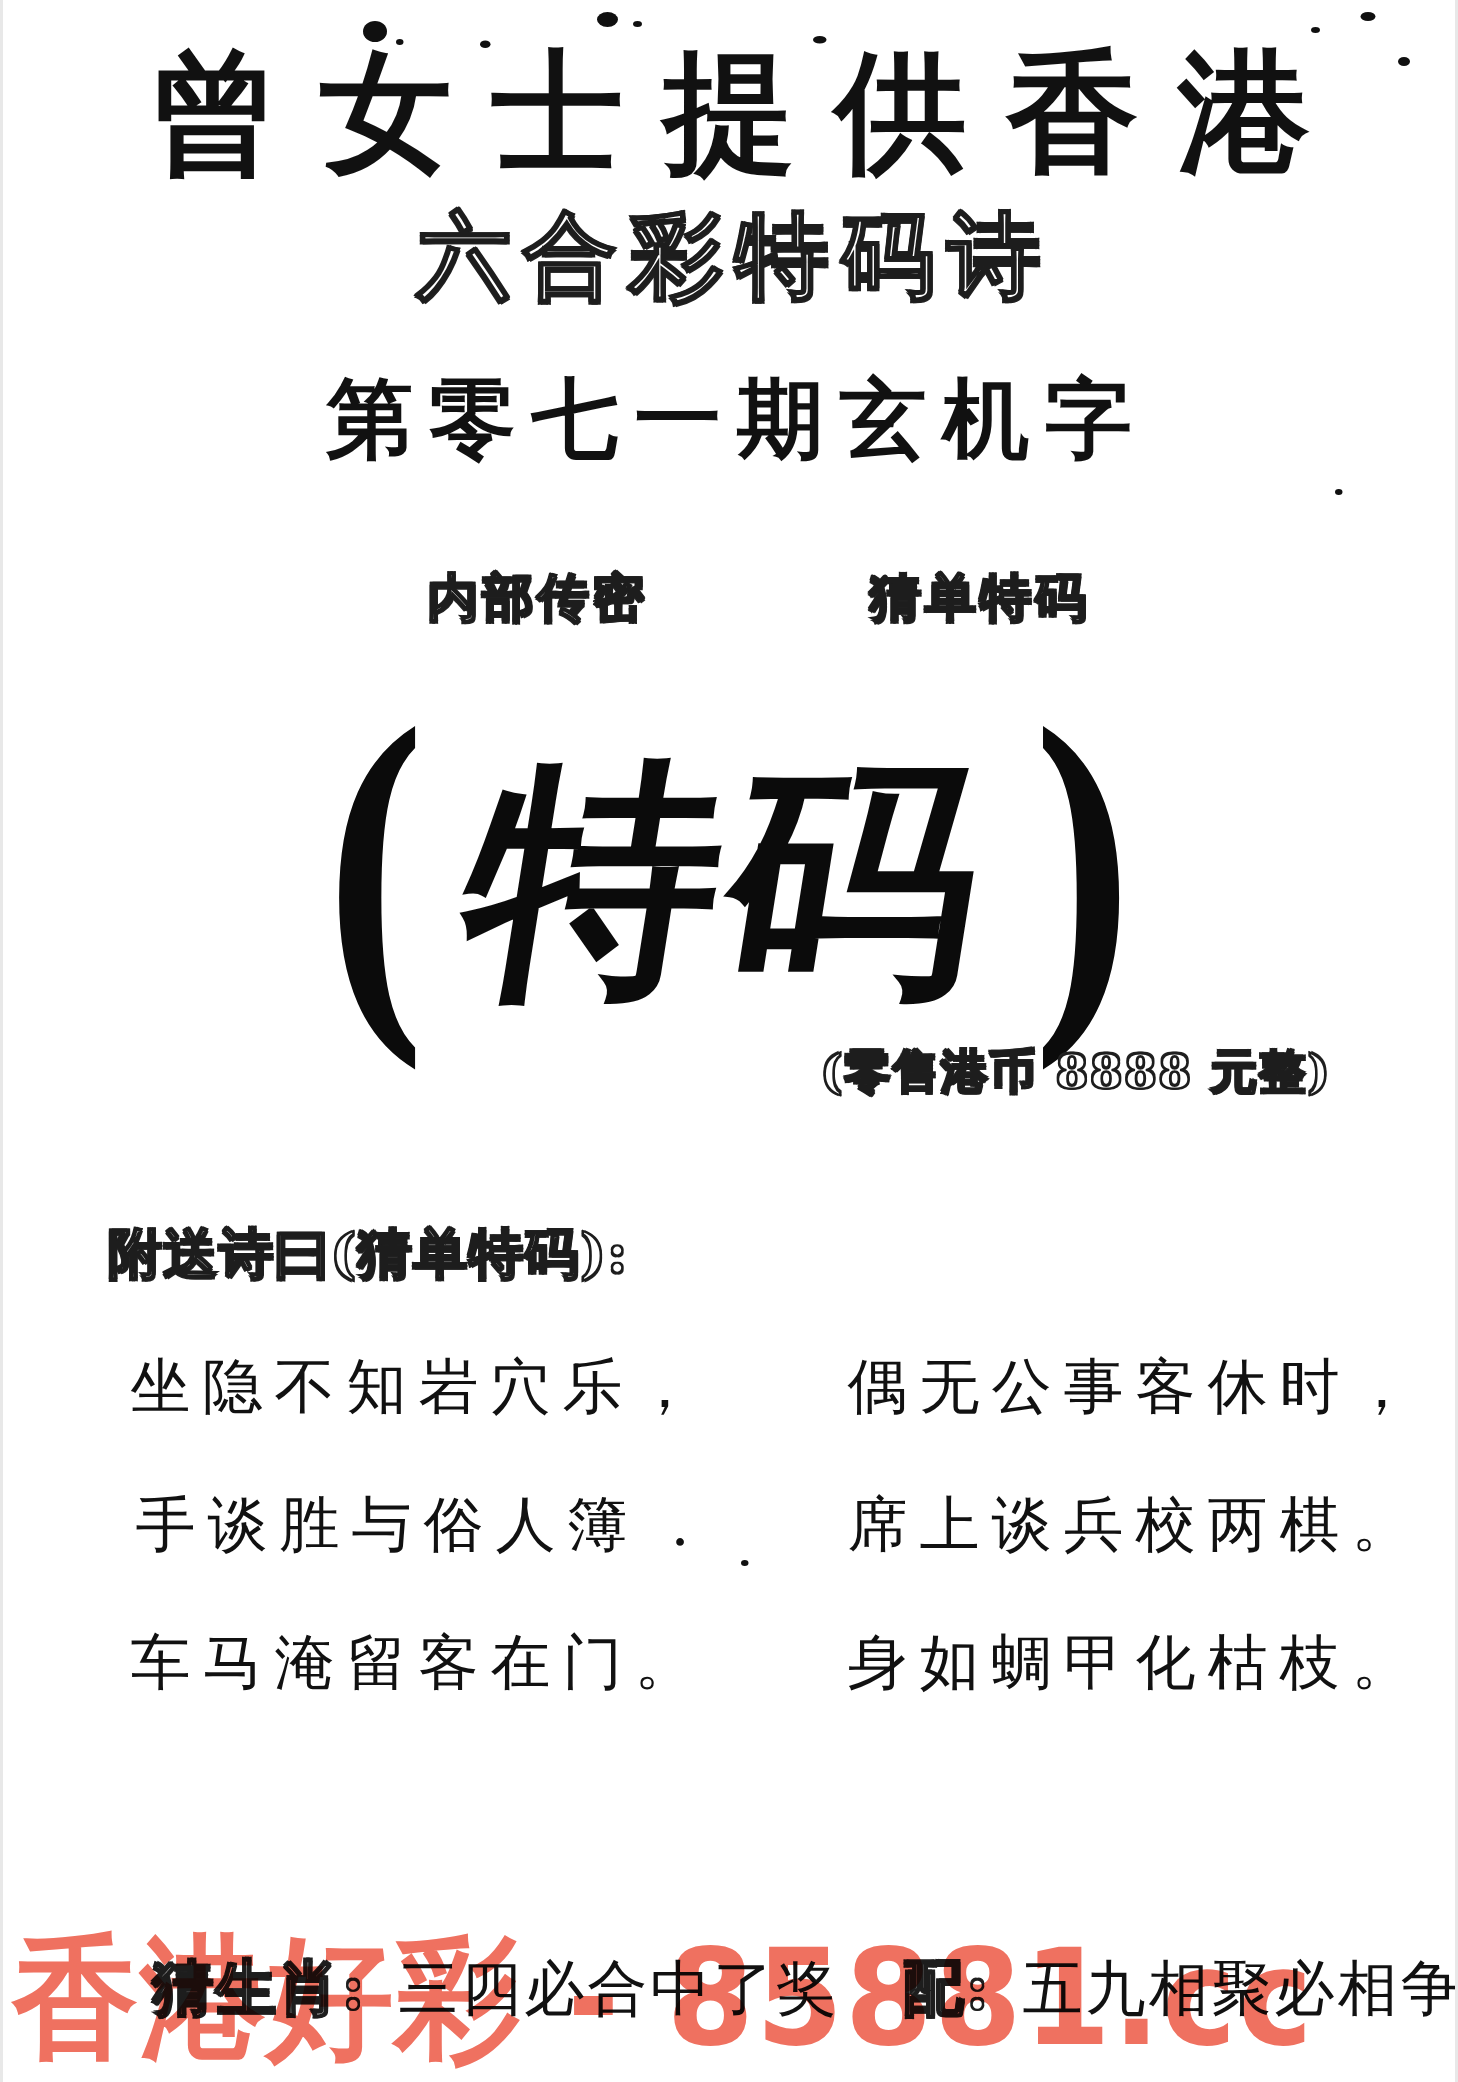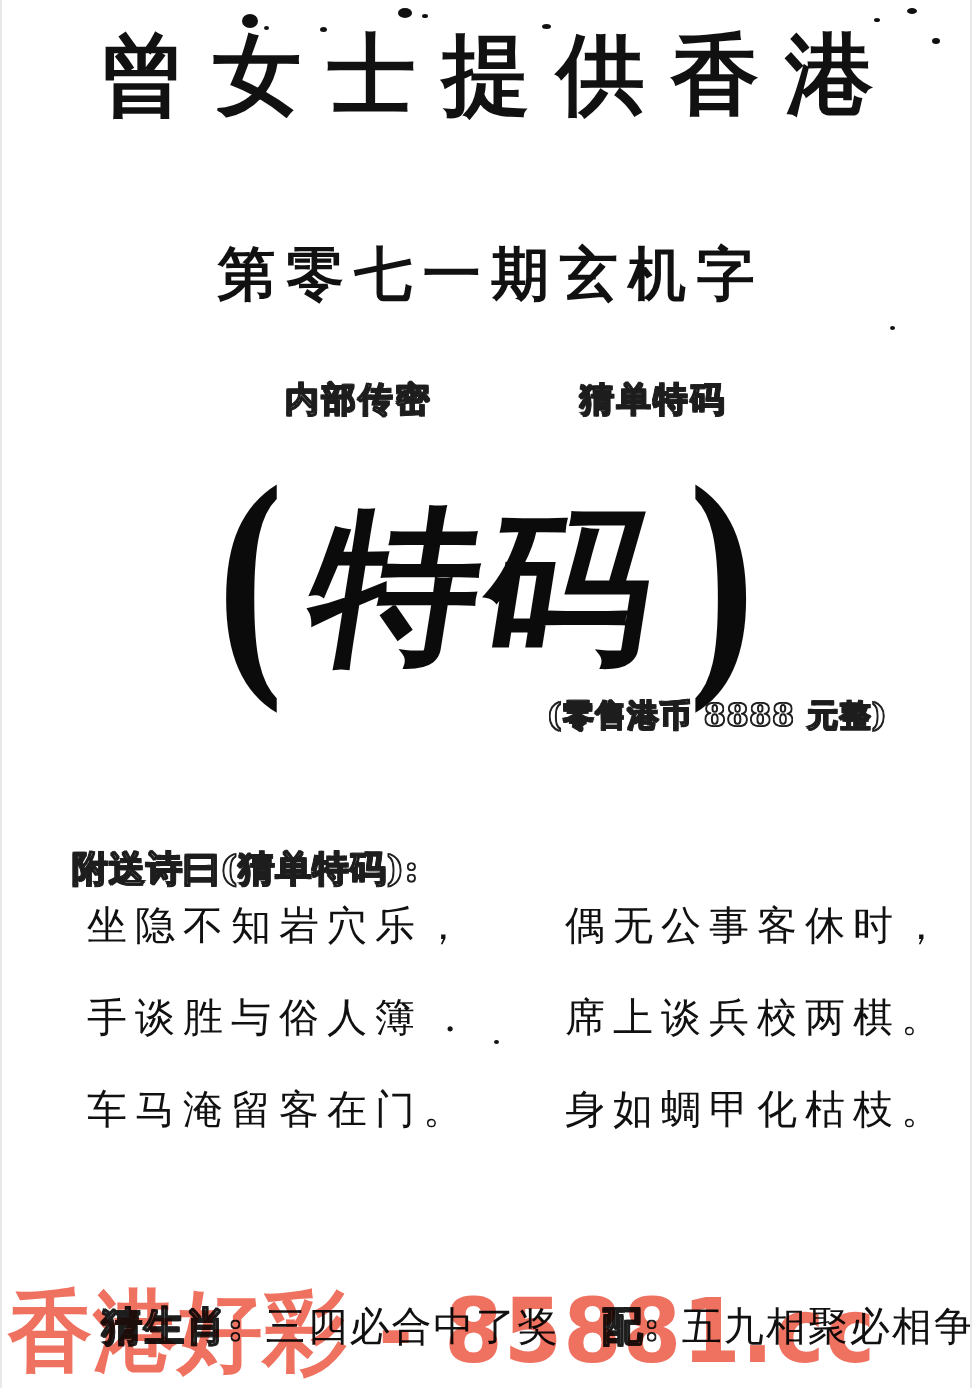--- a/index.html
+++ b/index.html
@@ -27,21 +27,21 @@
     -webkit-text-stroke:1.4px var(--outline_gray,#6b6b6b);
     text-shadow:
       -1px -1px 0 #7a7a7a, 1px -1px 0 #7a7a7a,
       -1px  1px 0 #7a7a7a, 1px  1px 0 #7a7a7a;
     font-weight:bold;
   }
   .centerline{position:absolute;left:0;width:100%;text-align:center;white-space:nowrap;line-height:1;}
 
   .title1{top:30px;font-size:88px;font-weight:bold;letter-spacing:0.30em;text-indent:0.30em;}
   .title2{top:140px;font-size:62px;letter-spacing:0.14em;text-indent:0.14em;}
-  .issue {top:250px;font-size:58px;font-weight:bold;letter-spacing:0.18em;text-indent:0.18em;font-family:Liberation Mono, monospace;}
+  .issue {top:250px;font-size:58px;font-weight:bold;letter-spacing:0.18em;text-indent:0.18em;}
 
   .notice{position:absolute;top:382px;font-size:34px;line-height:1;white-space:nowrap;letter-spacing:0.08em;}
   .notice-left{left:283px;text-align:right;}
   .notice-right{left:578px;}
 
   .code-row{top:444px;font-size:40px;letter-spacing:0.04em;font-family:"DejaVu Sans","Liberation Sans",sans-serif;}
   .code-row .paren{color:#0c0c0c;font-weight:bold;font-family:"DejaVu Serif",serif;font-size:44px;}
 
   .special-row{
     position:absolute;top:486px;left:0;width:100%;
@@ -52,26 +52,26 @@
     font-size:250px;font-weight:bold;color:#0b0b0b;
     transform:scaleX(0.62);line-height:0.8;
   }
   .special-row .big-text{
     font-size:168px;font-weight:bold;color:#0b0b0b;
     transform:skewX(-9deg);margin:0 6px;letter-spacing:0.03em;line-height:1.1;
   }
 
   .price{position:absolute;top:700px;left:545px;font-size:31px;line-height:1;white-space:nowrap;letter-spacing:0.04em;}
 
-  .poem-intro{position:absolute;top:850px;left:42px;font-size:36px;line-height:1;white-space:nowrap;letter-spacing:0.03em;padding-left:28px;}
+  .poem-intro{position:absolute;top:818px;left:42px;font-size:36px;line-height:1;white-space:nowrap;letter-spacing:0.03em;padding-left:28px;}
 
   .poem-col{position:absolute;top:905px;font-size:40px;line-height:1;}
   .poem-col .poem-line{
     display:block;height:92px;white-space:nowrap;
-    letter-spacing:0.20em;color:var(--ink,#111);
+    letter-spacing:0.20em;color:var(--ink,#111);text-align:center;
   }
   .poem-left{left:85px;}
   .poem-right{left:563px;}
 
   .bottom-row{
     position:absolute;top:1306px;left:100px;width:820px;
     font-size:40px;line-height:1;white-space:nowrap;letter-spacing:0.05em;
   }
   .bottom-row .seg{margin-right:6px;}
   .bottom-row .gap{margin-left:22px;}
@@ -99,20 +99,21 @@
   <div class="speck" style="left:396px;top:8px;width:14px;height:10px;"></div>
   <div class="speck" style="left:420px;top:14px;width:6px;height:4px;"></div>
   <div class="speck" style="left:540px;top:24px;width:9px;height:5px;"></div>
   <div class="speck" style="left:905px;top:8px;width:10px;height:6px;"></div>
   <div class="speck" style="left:930px;top:38px;width:8px;height:6px;"></div>
   <div class="speck" style="left:872px;top:18px;width:6px;height:4px;"></div>
   <div class="speck" style="left:888px;top:326px;width:5px;height:4px;"></div>
   <div class="speck" style="left:492px;top:1040px;width:5px;height:4px;"></div>
 
   <div class="centerline title1 solid">曾女士提供香港</div>
+  <div class="centerline title2 hollow">六合彩特码诗</div>
   <div class="centerline issue solid">第零七一期玄机字</div>
 
   <div class="notice notice-left hollow">内部传密</div>
   <div class="notice notice-right hollow">猜单特码</div>
 
 
   <div class="special-row">
     <span class="big-paren">(</span>
     <span class="big-text">特码</span>
     <span class="big-paren">)</span>

